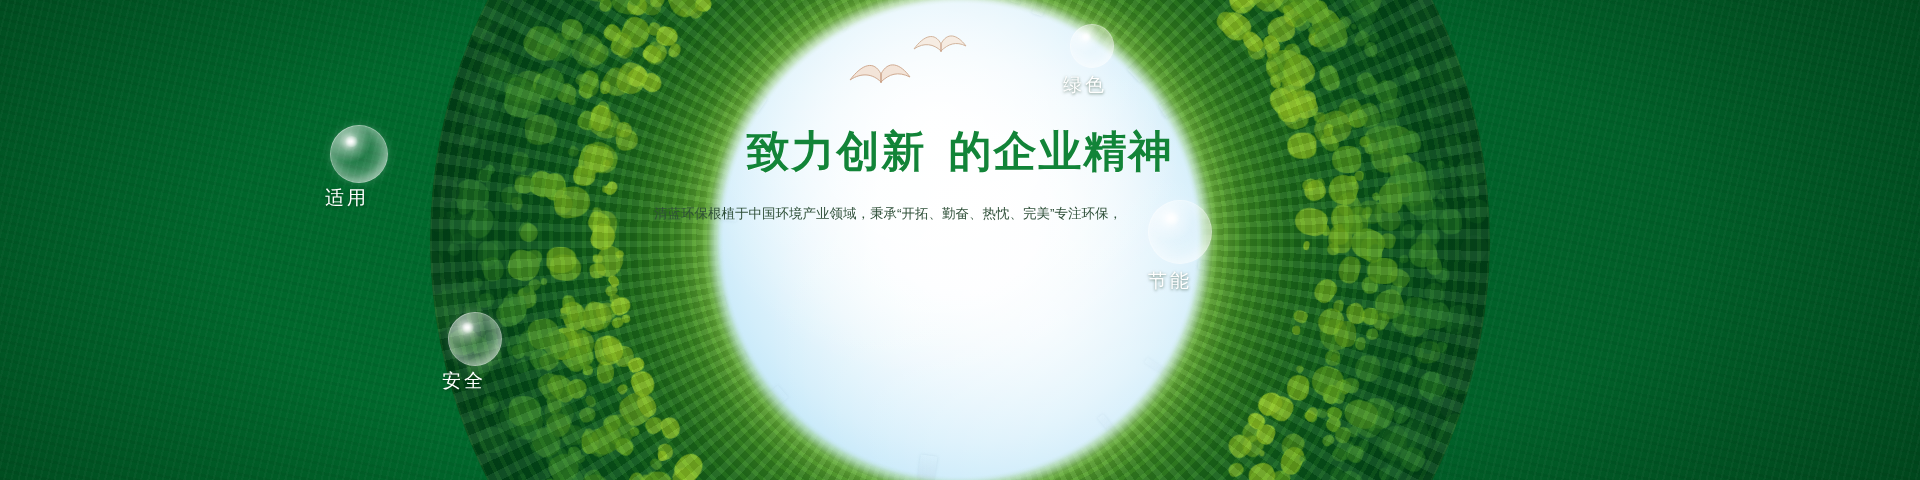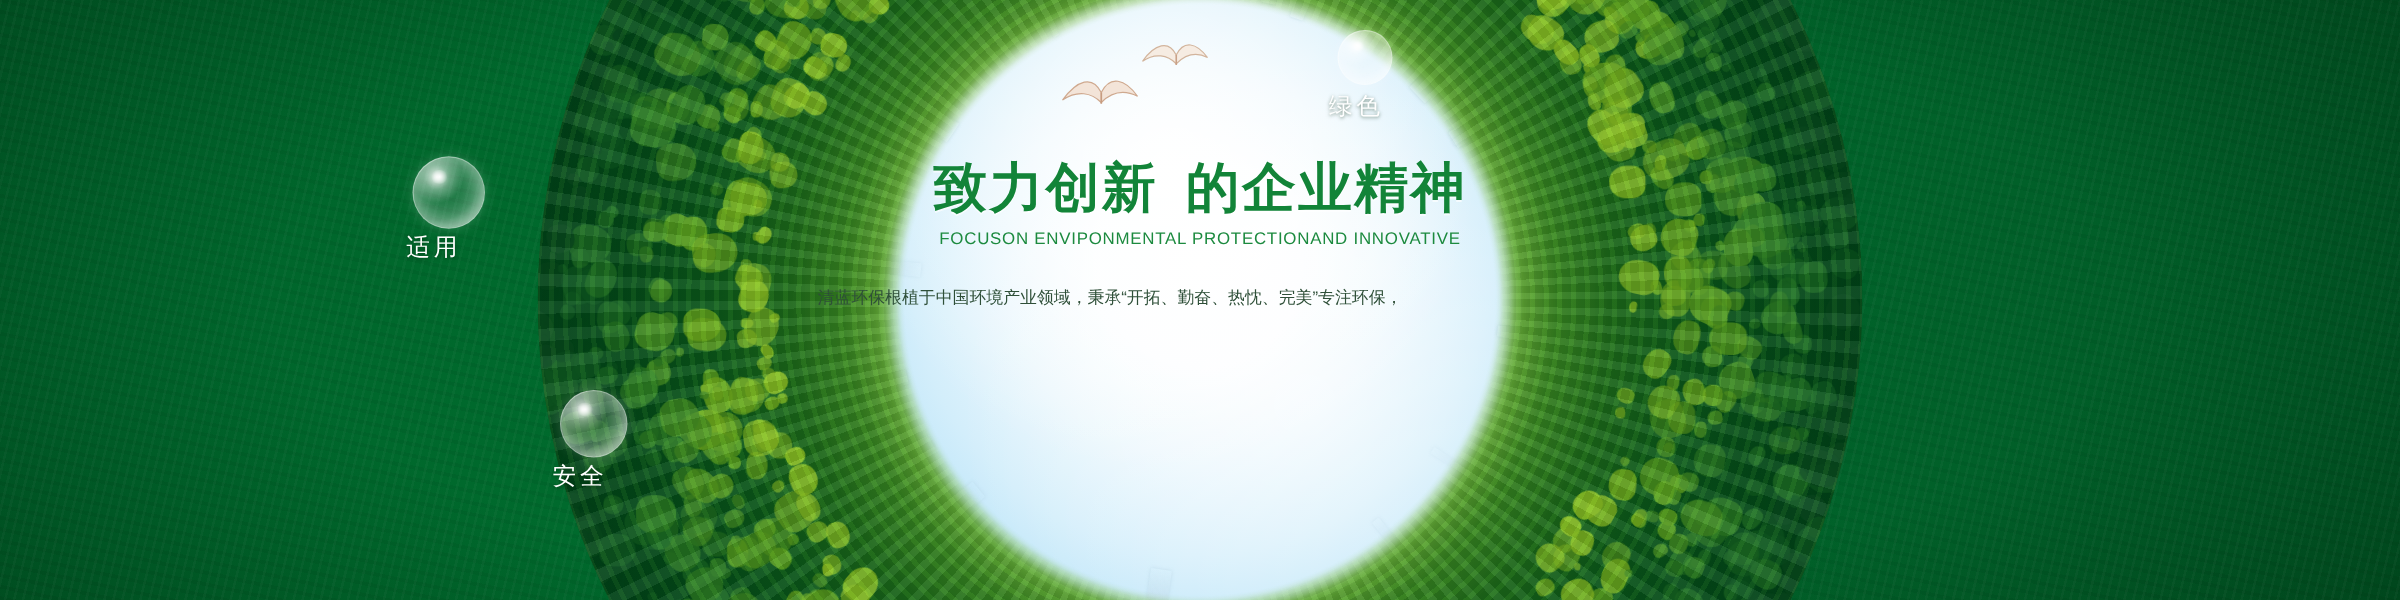--- a/index.html
+++ b/index.html
@@ -1003,35 +1003,38 @@
     <svg width="56" height="30" viewBox="0 0 56 30">
       <path d="M2 19 C12 5, 23 2, 29 14 C35 2, 45 4, 54 16 C44 11, 36 14, 29 21 C22 14, 12 12, 2 19 Z" fill="#f6ece2" stroke="#d2b49c" stroke-width="1"></path>
       <path d="M29 14 L29 22" stroke="#c9a188" stroke-width="1.3"></path>
     </svg>
   </div>
 
   <div class="textblock">
     <div class="headline">
       <span>致力创新</span><span class="gap"></span><span>的企业精神</span>
     </div>
-    <div class="subline">FOCUSON ENVIPONMENTAL PROTECTIONAND INNOVATIVE</div>
     <div class="body-text">
       <div>清蓝环保根植于中国环境产业领域，秉承“开拓、勤奋、热忱、完美”专注环保，</div>
     </div>
   </div>
 
   <div class="bubble-wrap" style="left:330px;top:125px;">
     <div class="bubble" style="width:56px;height:56px;"></div>
     <div class="bubble-label" style="left:-5px;top:60px;">适用</div>
   </div>
 
   <div class="bubble-wrap" style="left:448px;top:312px;">
     <div class="bubble" style="width:52px;height:52px;"></div>
     <div class="bubble-label" style="left:-6px;top:56px;">安全</div>
   </div>
 
   <div class="bubble-wrap" style="left:1070px;top:24px;">
     <div class="bubble" style="width:42px;height:42px;"></div>
     <div class="bubble-label" style="left:-7px;top:48px;">绿色</div>
   </div>
 
+  <div class="bubble-wrap" style="left:1148px;top:200px;">
+    <div class="bubble" style="width:62px;height:62px;"></div>
+    <div class="bubble-label" style="left:0px;top:68px;">节能</div>
+  </div>
 
 </div>
 
 </body></html>

